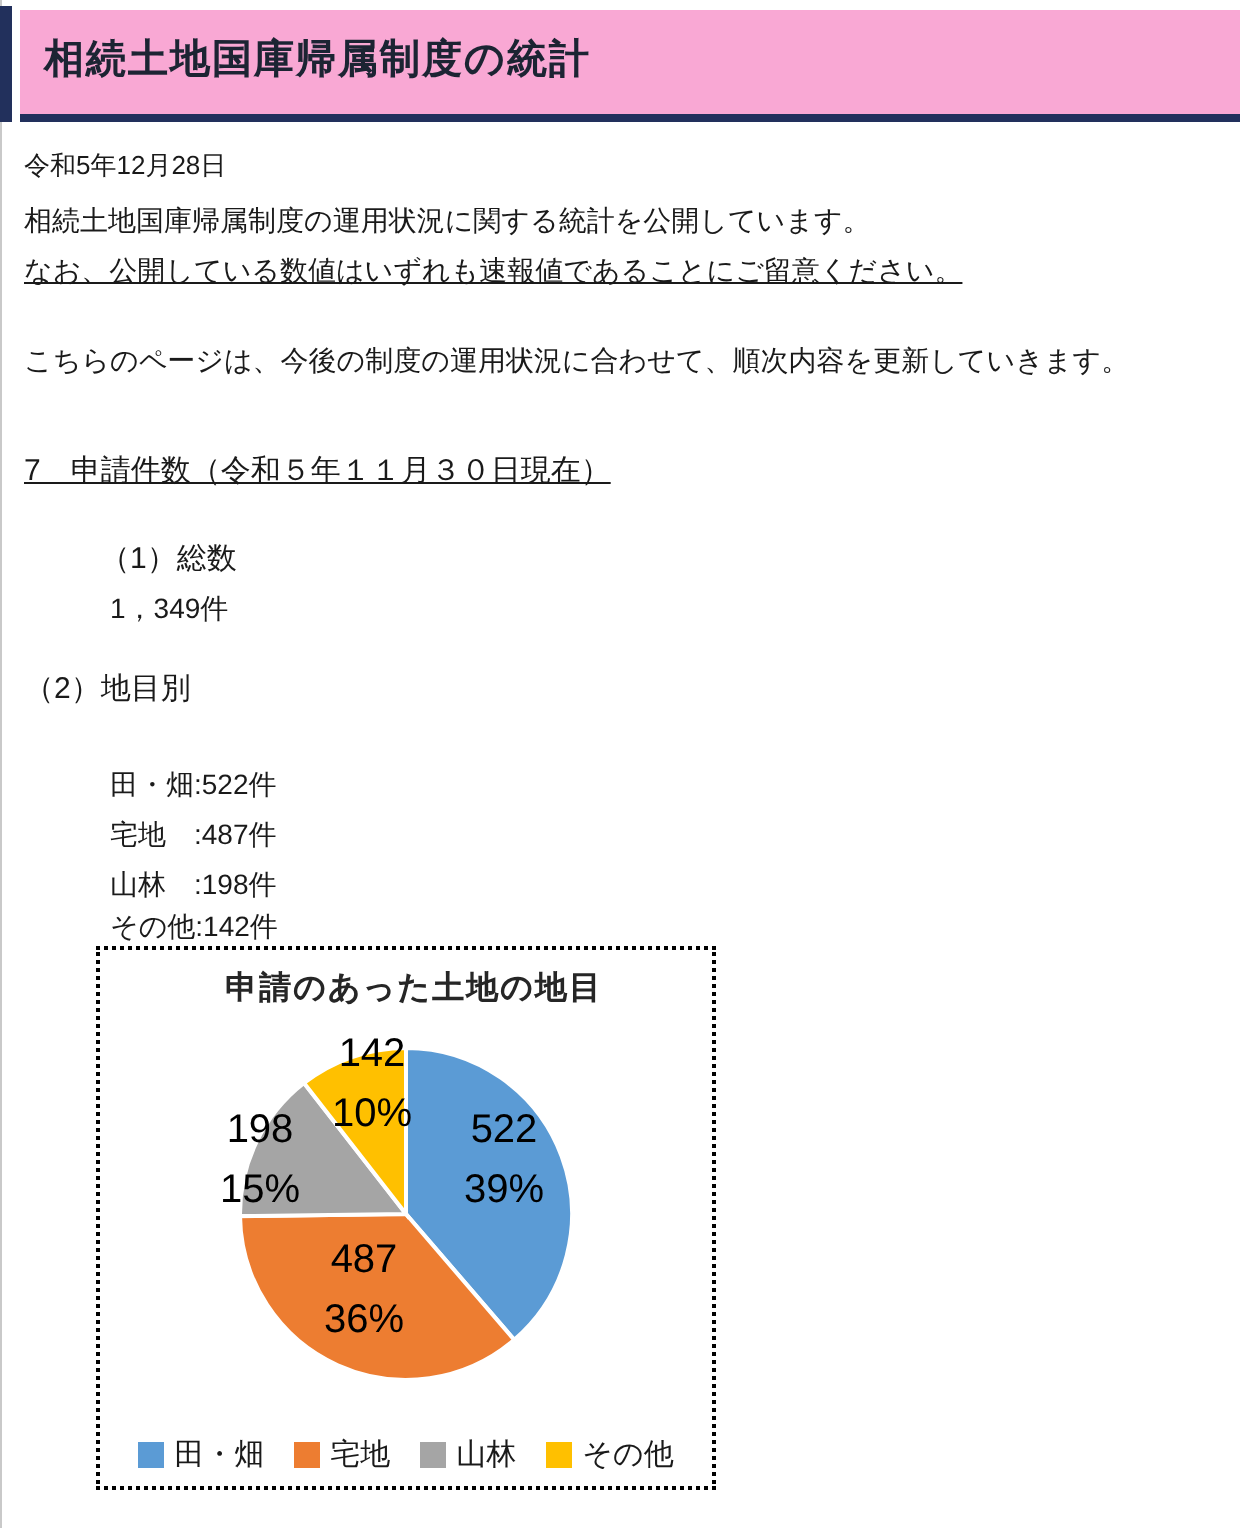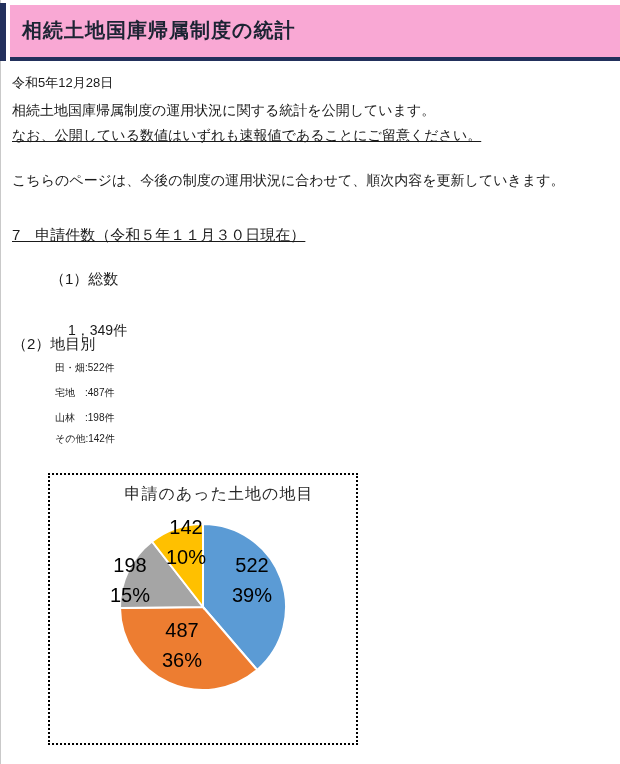--- a/index.html
+++ b/index.html
@@ -19,31 +19,31 @@
     padding-left:12px;line-height:50px;font-size:20px;font-weight:bold;
     color:#1c2433;letter-spacing:1px;white-space:nowrap;
   }
   .txt{white-space:nowrap;}
   #date-line{left:12px;top:74px;font-size:13px;text-align:center;}
   #intro-1{left:12px;top:102px;font-size:14px;}
   #intro-2{left:12px;top:127px;font-size:14px;text-decoration:underline;}
   #update-note{left:12px;top:172px;font-size:14px;}
   #section1-heading{left:12px;top:226px;font-size:15px;text-decoration:underline;}
   #total-label{left:12px;top:270px;font-size:15px;margin-left:38px;}
-  #total-value{left:68px;top:296px;font-size:14px;margin-top:26px;}
+  #total-value{left:55px;top:296px;font-size:14px;}
   #bytype-label{left:12px;top:335px;font-size:15px;}
-  .bytype-item{left:55px;font-size:10px;}
+  .bytype-item{left:55px;font-size:14px;margin-top:23px;}
   #bt0{top:361px;} #bt1{top:386px;} #bt2{top:411px;} #bt3{top:432px;text-align:right;}
   #chart-box{
     left:48px;top:473px;width:310px;height:272px;box-sizing:border-box;
     border:2px dotted #000000;background:#ffffff;
   }
   #chart-title{
-    position:absolute;left:16px;top:9px;width:100%;text-align:center;
-    font-size:16px;font-weight:normal;color:#262626;letter-spacing:1px;
+    position:absolute;left:4px;top:9px;width:100%;text-align:center;
+    font-size:16px;font-weight:bold;color:#262626;letter-spacing:1px;
   }
   #pie-svg{position:absolute;left:0;top:0;width:306px;height:236px;display:block;}
   .pie-label{
     font-size:20px;fill:#000000;
     font-family:"Liberation Sans","DejaVu Sans",sans-serif;
   }
   #chart-legend{
     position:absolute;left:0;bottom:6px;width:100%;
     display:flex;justify-content:center;align-items:center;gap:15px;
     font-size:15px;color:#1a1a1a;
@@ -84,13 +84,31 @@
       <text x="202" y="90" text-anchor="middle" dominant-baseline="central" class="pie-label">522</text>
       <text x="202" y="120" text-anchor="middle" dominant-baseline="central" class="pie-label">39%</text>
       <text x="132" y="155" text-anchor="middle" dominant-baseline="central" class="pie-label">487</text>
       <text x="132" y="185" text-anchor="middle" dominant-baseline="central" class="pie-label">36%</text>
       <text x="80" y="90" text-anchor="middle" dominant-baseline="central" class="pie-label">198</text>
       <text x="80" y="120" text-anchor="middle" dominant-baseline="central" class="pie-label">15%</text>
       <text x="136" y="52" text-anchor="middle" dominant-baseline="central" class="pie-label">142</text>
       <text x="136" y="82" text-anchor="middle" dominant-baseline="central" class="pie-label">10%</text>
     </svg>
   <div id="chart-title">申請のあった土地の地目</div>
+  <div id="chart-legend">
+      <span class="legend-item">
+        <span class="legend-swatch" style="background: rgb(91, 155, 213);"></span>
+        <span>田・畑</span>
+      </span>
+      <span class="legend-item">
+        <span class="legend-swatch" style="background: rgb(237, 125, 49);"></span>
+        <span>宅地</span>
+      </span>
+      <span class="legend-item">
+        <span class="legend-swatch" style="background: rgb(165, 165, 165);"></span>
+        <span>山林</span>
+      </span>
+      <span class="legend-item">
+        <span class="legend-swatch" style="background: rgb(255, 192, 0);"></span>
+        <span>その他</span>
+      </span>
+    </div>
 </div>
 
 </body></html>

